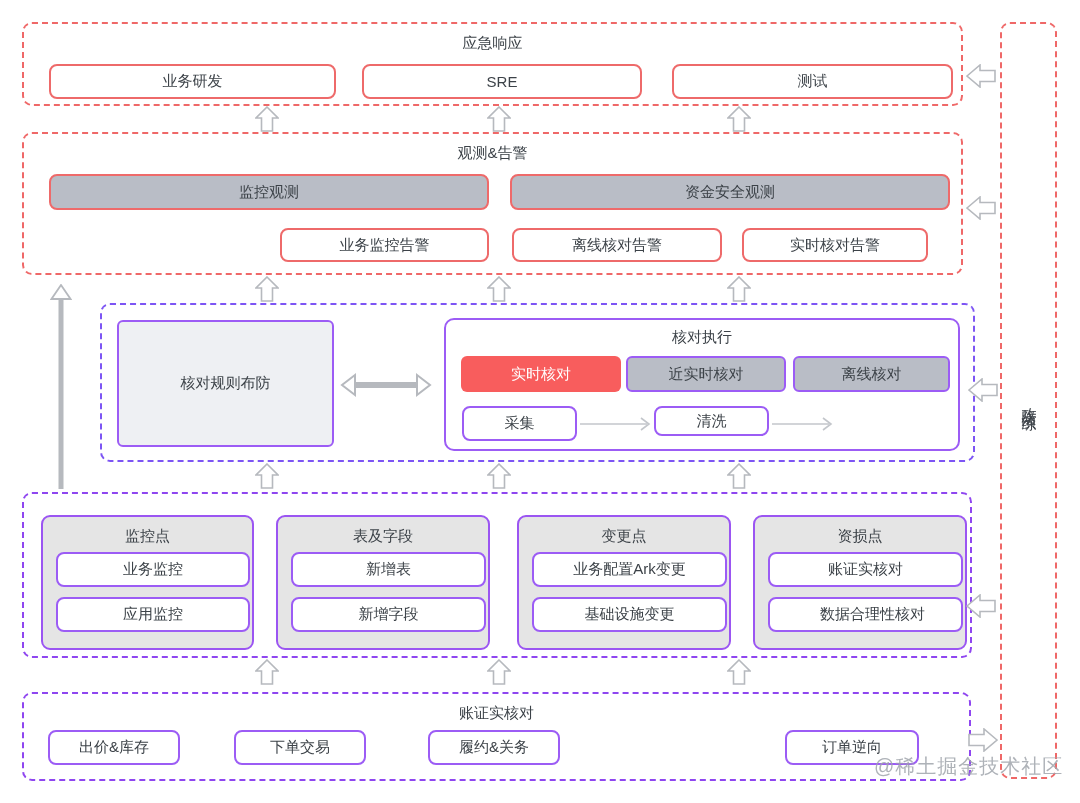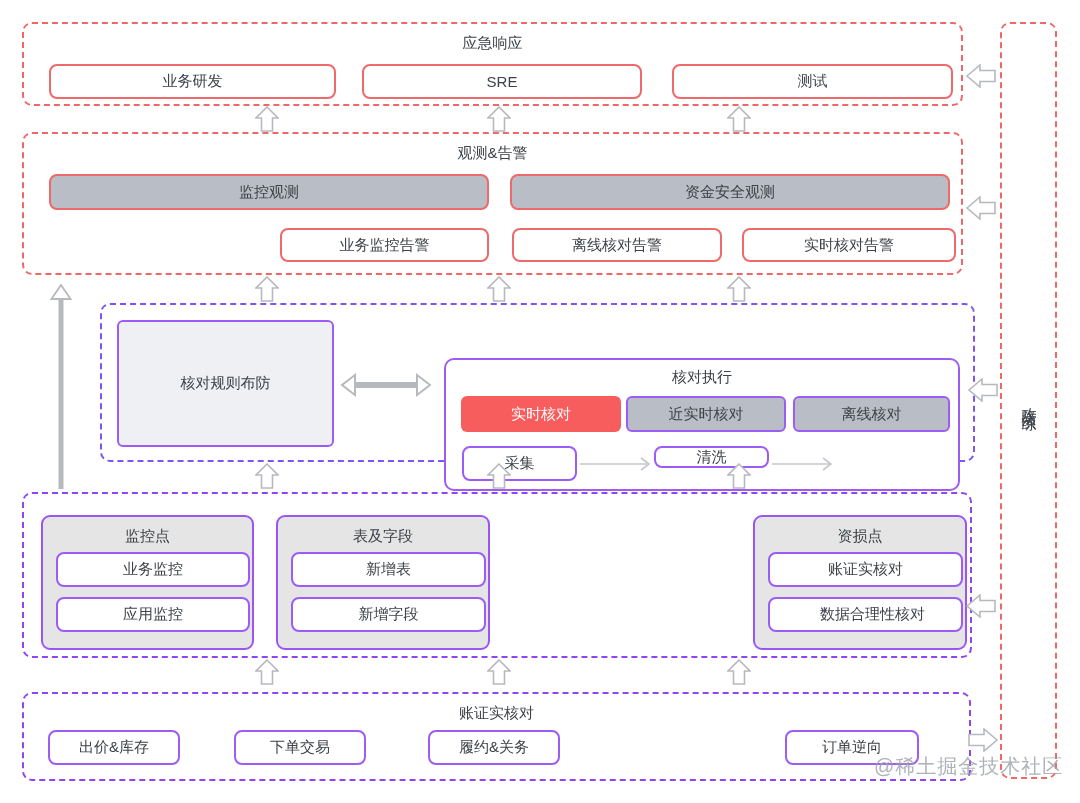--- a/index.html
+++ b/index.html
@@ -15,21 +15,21 @@
       font-size:15px;color:#3c4248;background:#fff;border-radius:8px;box-sizing:border-box;}
   .bx.redb{border:2px solid #ee6a6a;}
   .bx.grayf{background:#b9bdc6;}
   .bx.purpb{border:2px solid #9c5cf5;}
   .bx.redfill{background:#f85d5d;border:none;color:#fff;border-radius:6px;}
   .bx.grayfill-p{background:#b9bdc6;border:2px solid #9c5cf5;border-radius:6px;}
   .rulebox{position:absolute;display:flex;align-items:center;justify-content:center;
            background:#eef0f3;border:2px solid #9c5cf5;border-radius:6px;
            font-size:15px;box-sizing:border-box;}
   .execbox{position:absolute;background:#fff;border:2px solid #9c5cf5;border-radius:10px;
-           box-sizing:border-box;margin-top:40px;}
+           box-sizing:border-box;}
   .card{position:absolute;background:#e5e5e5;border:2px solid #9b55f2;border-radius:9px;
         box-sizing:border-box;}
   .card-title{position:absolute;left:0;top:10px;width:100%;text-align:center;font-size:15px;}
   .card .item{left:13px;right:2px;width:auto;}
   .arrow{position:absolute;}
   .strip-label{writing-mode:vertical-rl;text-orientation:upright;font-size:15px;
                letter-spacing:3px;color:#3c4248;}
   .watermark{position:absolute;left:874px;top:753px;font-size:20px;color:#a0a5ac;
              opacity:.85;letter-spacing:1px;}
 </style>
@@ -44,40 +44,40 @@
     <div class="bx redb" style="left:338px;top:40px;width:280px;height:35px;">SRE</div>
     <div class="bx redb" style="left:648px;top:40px;width:281px;height:35px;">测试</div>
   </div>
 
   <div class="sec red" style="left:22px;top:132px;width:941px;height:143px;">
     <div class="sec-title">观测&amp;告警</div>
     <div class="bx redb grayf" style="left:25px;top:40px;width:440px;height:36px;">监控观测</div>
     <div class="bx redb grayf" style="left:486px;top:40px;width:440px;height:36px;">资金安全观测</div>
     <div class="bx redb" style="left:256px;top:94px;width:209px;height:34px;">业务监控告警</div>
     <div class="bx redb" style="left:488px;top:94px;width:210px;height:34px;">离线核对告警</div>
-    <div class="bx redb" style="left:718px;top:94px;width:214px;height:34px;">实时核对告警</div>
+    <div class="bx redb" style="left:718px;top:94px;width:186px;height:34px;">实时核对告警</div>
   </div>
 
   <div class="sec violet" style="left:100px;top:303px;width:875px;height:159px;">
     <div class="rulebox" style="left:15px;top:15px;width:217px;height:127px;">核对规则布防</div>
 
     <svg class="arrow" style="left:238px;top:66px;" width="92" height="28" viewBox="0 0 92 28">
       <line x1="13" y1="14" x2="79" y2="14" stroke="#b6b9be" stroke-width="6"></line>
       <path d="M15 4 L2 14 L15 24 Z" fill="#fff" stroke="#b6b9be" stroke-width="2"></path>
       <path d="M77 4 L90 14 L77 24 Z" fill="#fff" stroke="#b6b9be" stroke-width="2"></path>
     </svg>
 
     <div class="execbox" style="left:342px;top:13px;width:516px;height:133px;">
       <div class="sec-title" style="top:8px;">核对执行</div>
       <div class="bx redfill" style="left:15px;top:36px;width:160px;height:36px;">实时核对</div>
       <div class="bx grayfill-p" style="left:180px;top:36px;width:160px;height:36px;">近实时核对</div>
       <div class="bx grayfill-p" style="left:347px;top:36px;width:157px;height:36px;">离线核对</div>
 
       <div class="bx purpb" style="left:16px;top:86px;width:115px;height:35px;">采集</div>
-      <div class="bx purpb" style="left:208px;top:86px;width:115px;height:22px;">清洗</div>
+      <div class="bx purpb" style="left:208px;top:86px;width:115px;height:30px;">清洗</div>
 
       <svg class="arrow" style="left:133px;top:97px;" width="74" height="14" viewBox="0 0 74 14">
         <line x1="1" y1="7" x2="68" y2="7" stroke="#c3c6cb" stroke-width="1.6"></line>
         <polyline points="62,1 70,7 62,13" fill="none" stroke="#c3c6cb" stroke-width="1.6"></polyline>
       </svg>
       <svg class="arrow" style="left:325px;top:97px;" width="64" height="14" viewBox="0 0 64 14">
         <line x1="1" y1="7" x2="58" y2="7" stroke="#c3c6cb" stroke-width="1.6"></line>
         <polyline points="52,1 60,7 52,13" fill="none" stroke="#c3c6cb" stroke-width="1.6"></polyline>
       </svg>
     </div>
@@ -86,20 +86,25 @@
   <div class="sec purple" style="left:22px;top:492px;width:950px;height:166px;">
     <div class="card" style="left:17px;top:21px;width:213px;height:135px;">
       <div class="card-title">监控点</div>
       <div class="bx purpb item" style="top:35px;height:35px;">业务监控</div>
       <div class="bx purpb item" style="top:80px;height:35px;">应用监控</div>
     </div>
     <div class="card" style="left:252px;top:21px;width:214px;height:135px;">
       <div class="card-title">表及字段</div>
       <div class="bx purpb item" style="top:35px;height:35px;">新增表</div>
       <div class="bx purpb item" style="top:80px;height:35px;">新增字段</div>
+    </div>
+    <div class="card" style="left:493px;top:21px;width:214px;height:135px;">
+      <div class="card-title">变更点</div>
+      <div class="bx purpb item" style="top:35px;height:35px;">业务配置Ark变更</div>
+      <div class="bx purpb item" style="top:80px;height:35px;">基础设施变更</div>
     </div>
     <div class="card" style="left:729px;top:21px;width:214px;height:135px;">
       <div class="card-title">资损点</div>
       <div class="bx purpb item" style="top:35px;height:35px;">账证实核对</div>
       <div class="bx purpb item" style="top:80px;height:35px;padding-left:14px;">数据合理性核对</div>
     </div>
   </div>
 
   <div class="sec purple" style="left:22px;top:692px;width:949px;height:89px;">
     <div class="sec-title">账证实核对</div>

